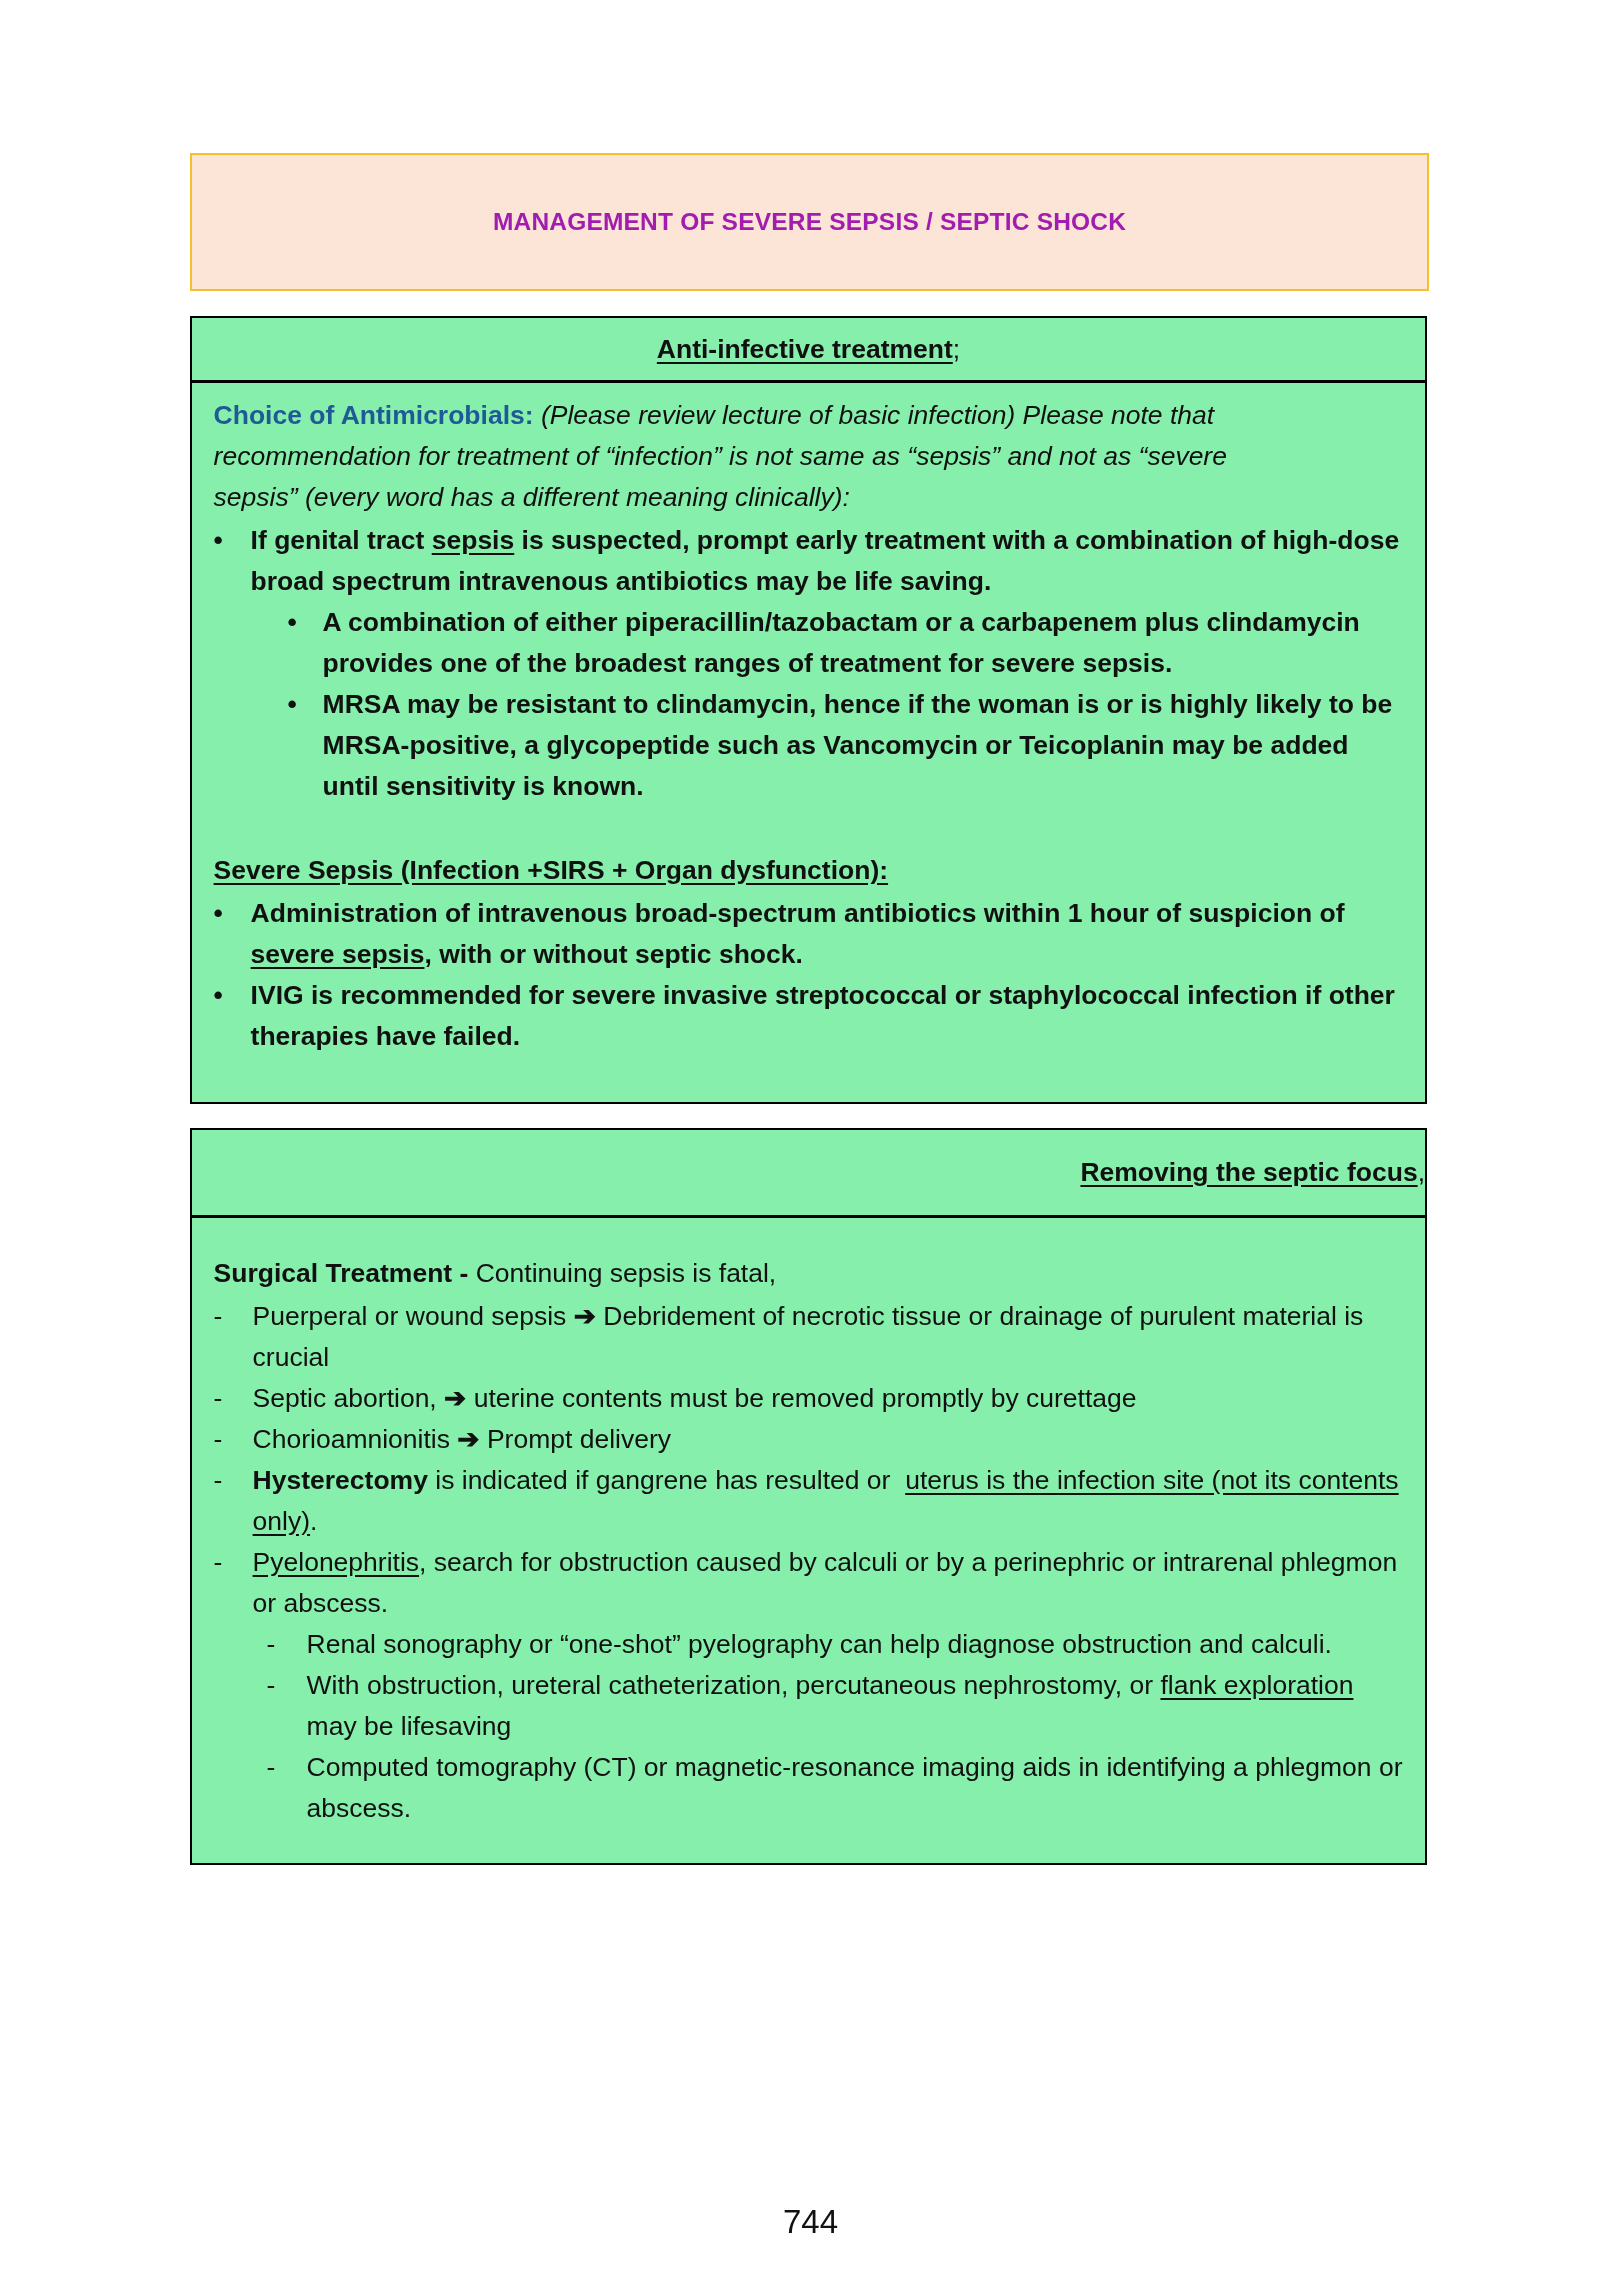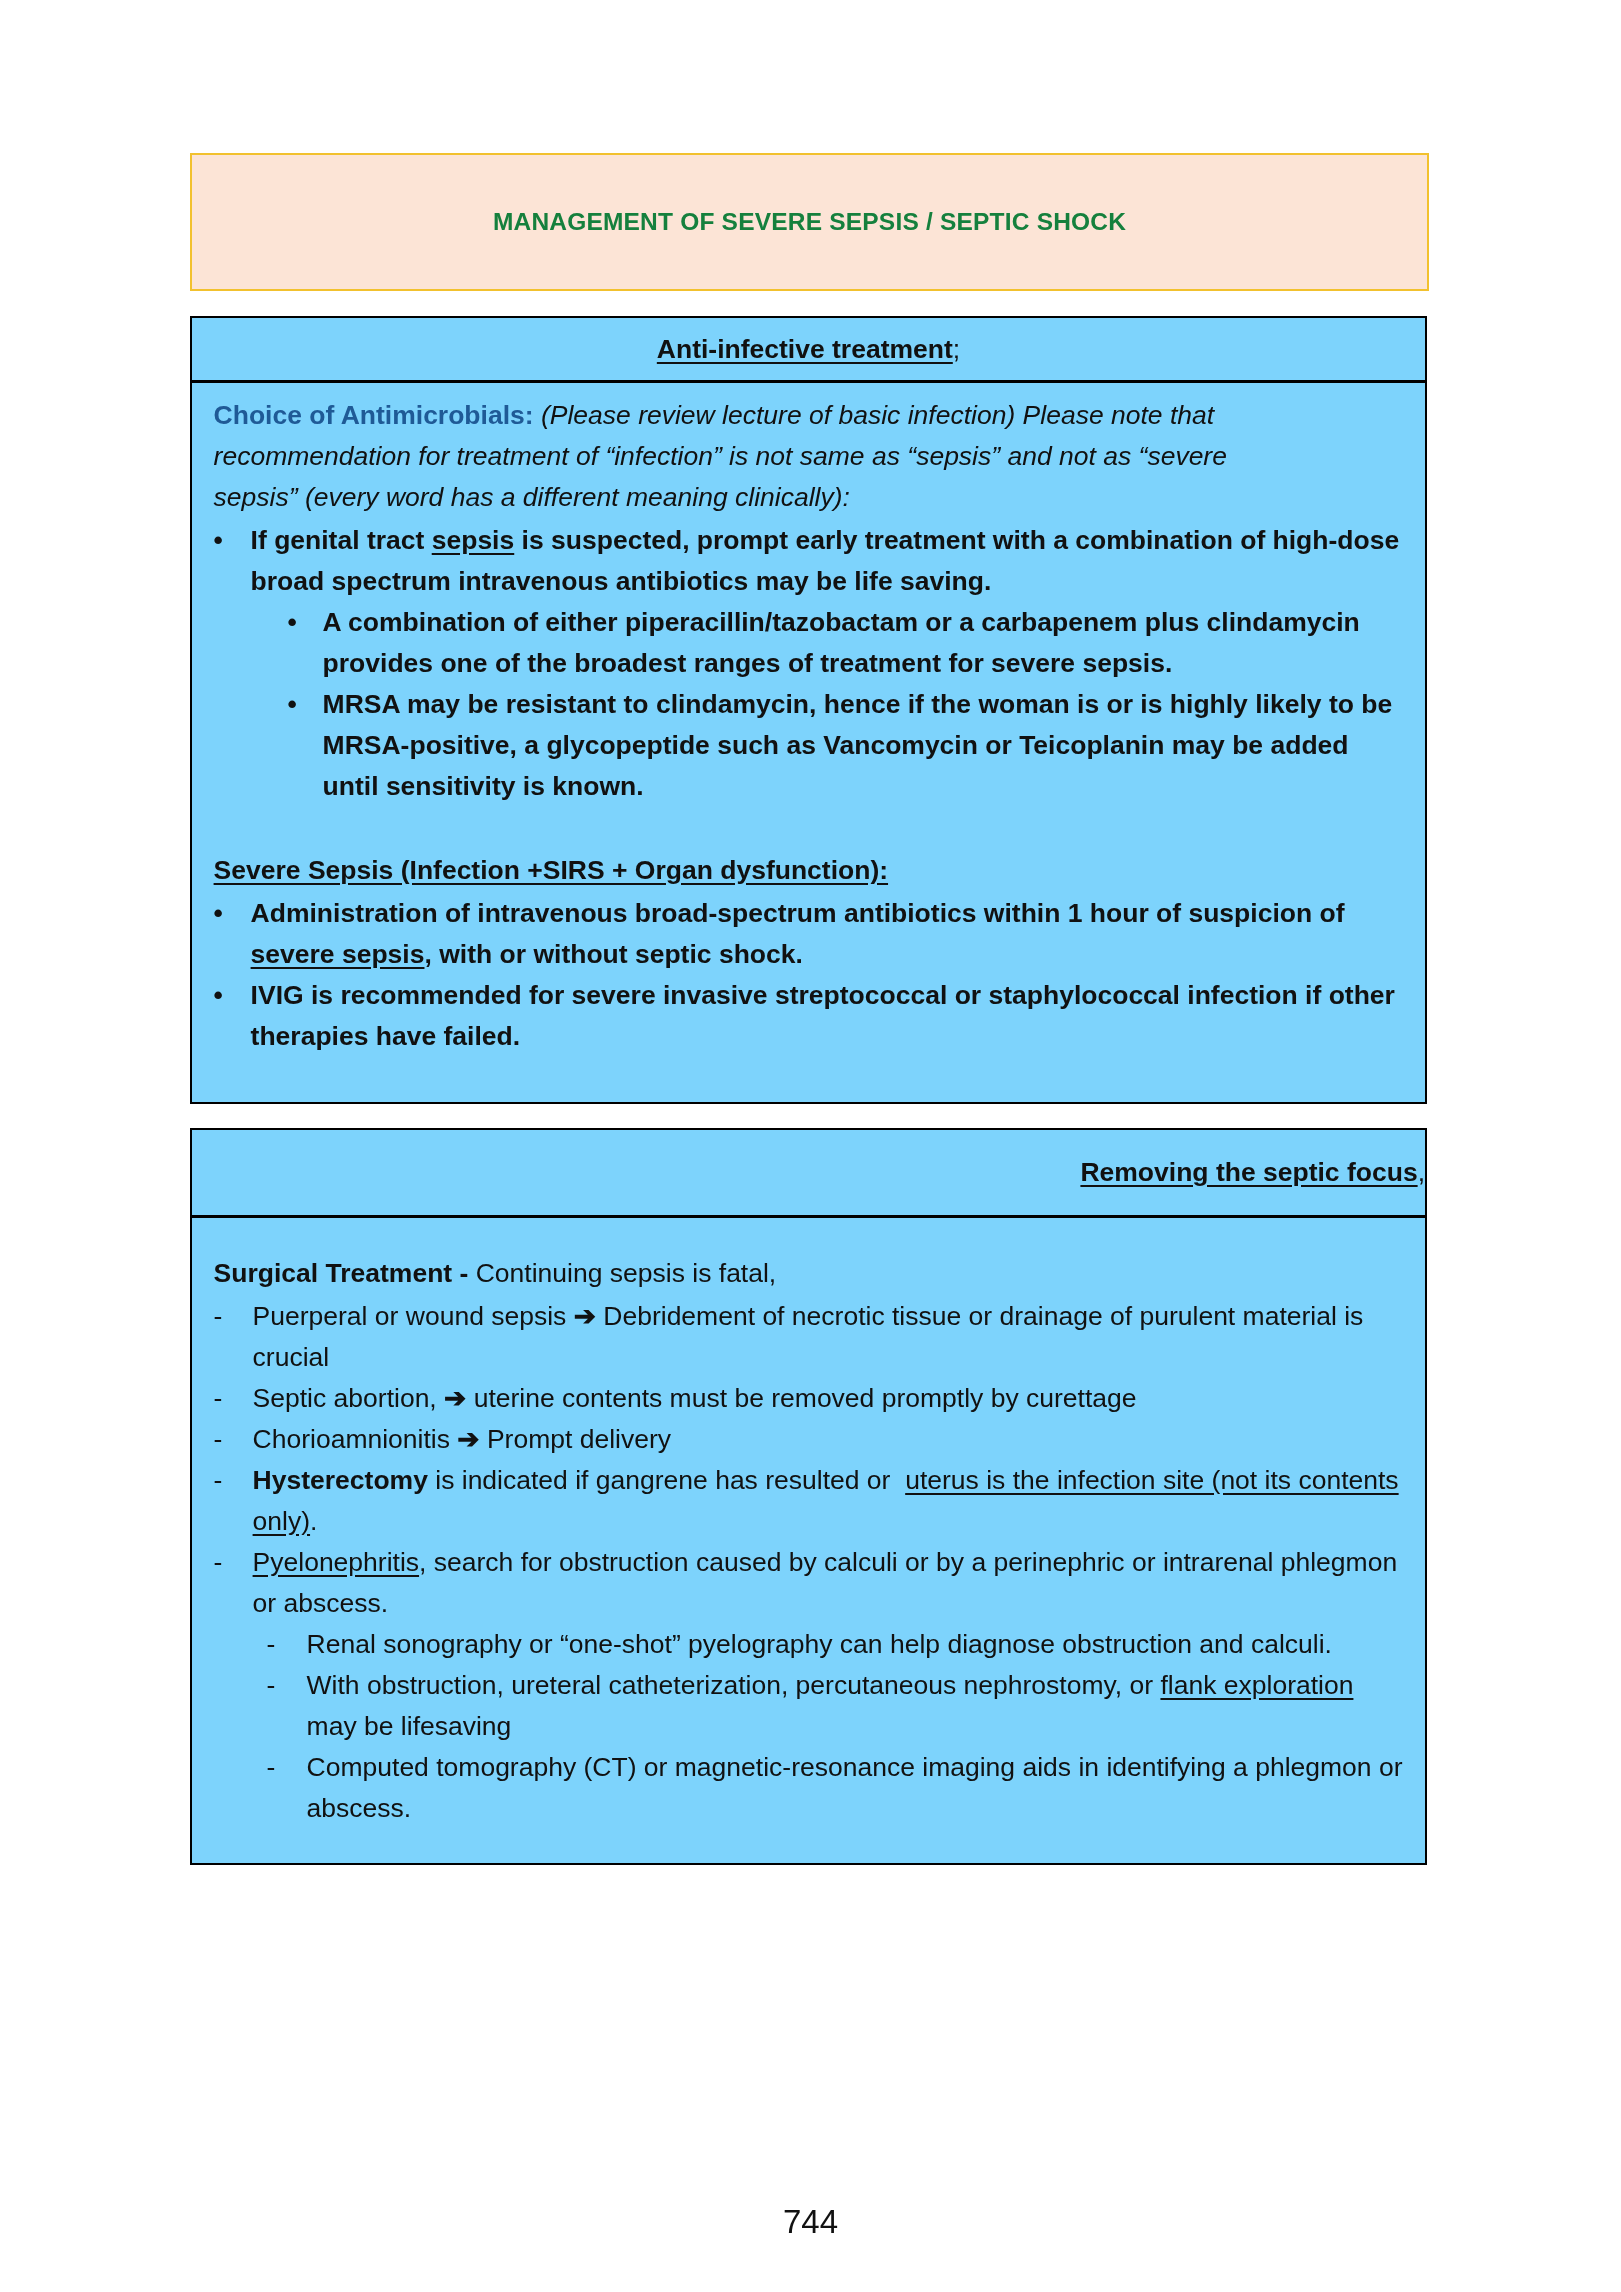--- a/index.html
+++ b/index.html
@@ -6,25 +6,25 @@
   body {
     width: 1621px; height: 2293px; position: relative; overflow: hidden;
     font-family: "Liberation Sans", sans-serif; color: #111;
   }
   .banner {
     position: absolute; left: 190px; top: 153px; width: 1235px; height: 134px;
     background: #FCE4D6; border: 2.9px solid #F2C12E;
     display: flex; align-items: center; justify-content: center;
   }
   .banner-title {
-    color: #15803d; font-weight: bold; font-size: 24.5px; letter-spacing: 0.2px;
+    color: #a21caf; font-weight: bold; font-size: 24.5px; letter-spacing: 0.2px;
   }
   .box {
     position: absolute; left: 190px; width: 1237px;
-    border: 2.9px solid #000; box-sizing: border-box; background: #7dd3fc;
+    border: 2.9px solid #000; box-sizing: border-box; background: #86efac;
   }
   #box1 { top: 316px; height: 788px; }
   #box2 { top: 1128px; height: 737px; }
   .box-head {
     display: flex; align-items: center; justify-content: center;
     border-bottom: 3.9px solid #000; box-sizing: border-box;
     font-size: 26.5px;
   }
   #box1 .box-head { height: 65px; }
   #box2 .box-head { height: 88px; justify-content: flex-end; }

